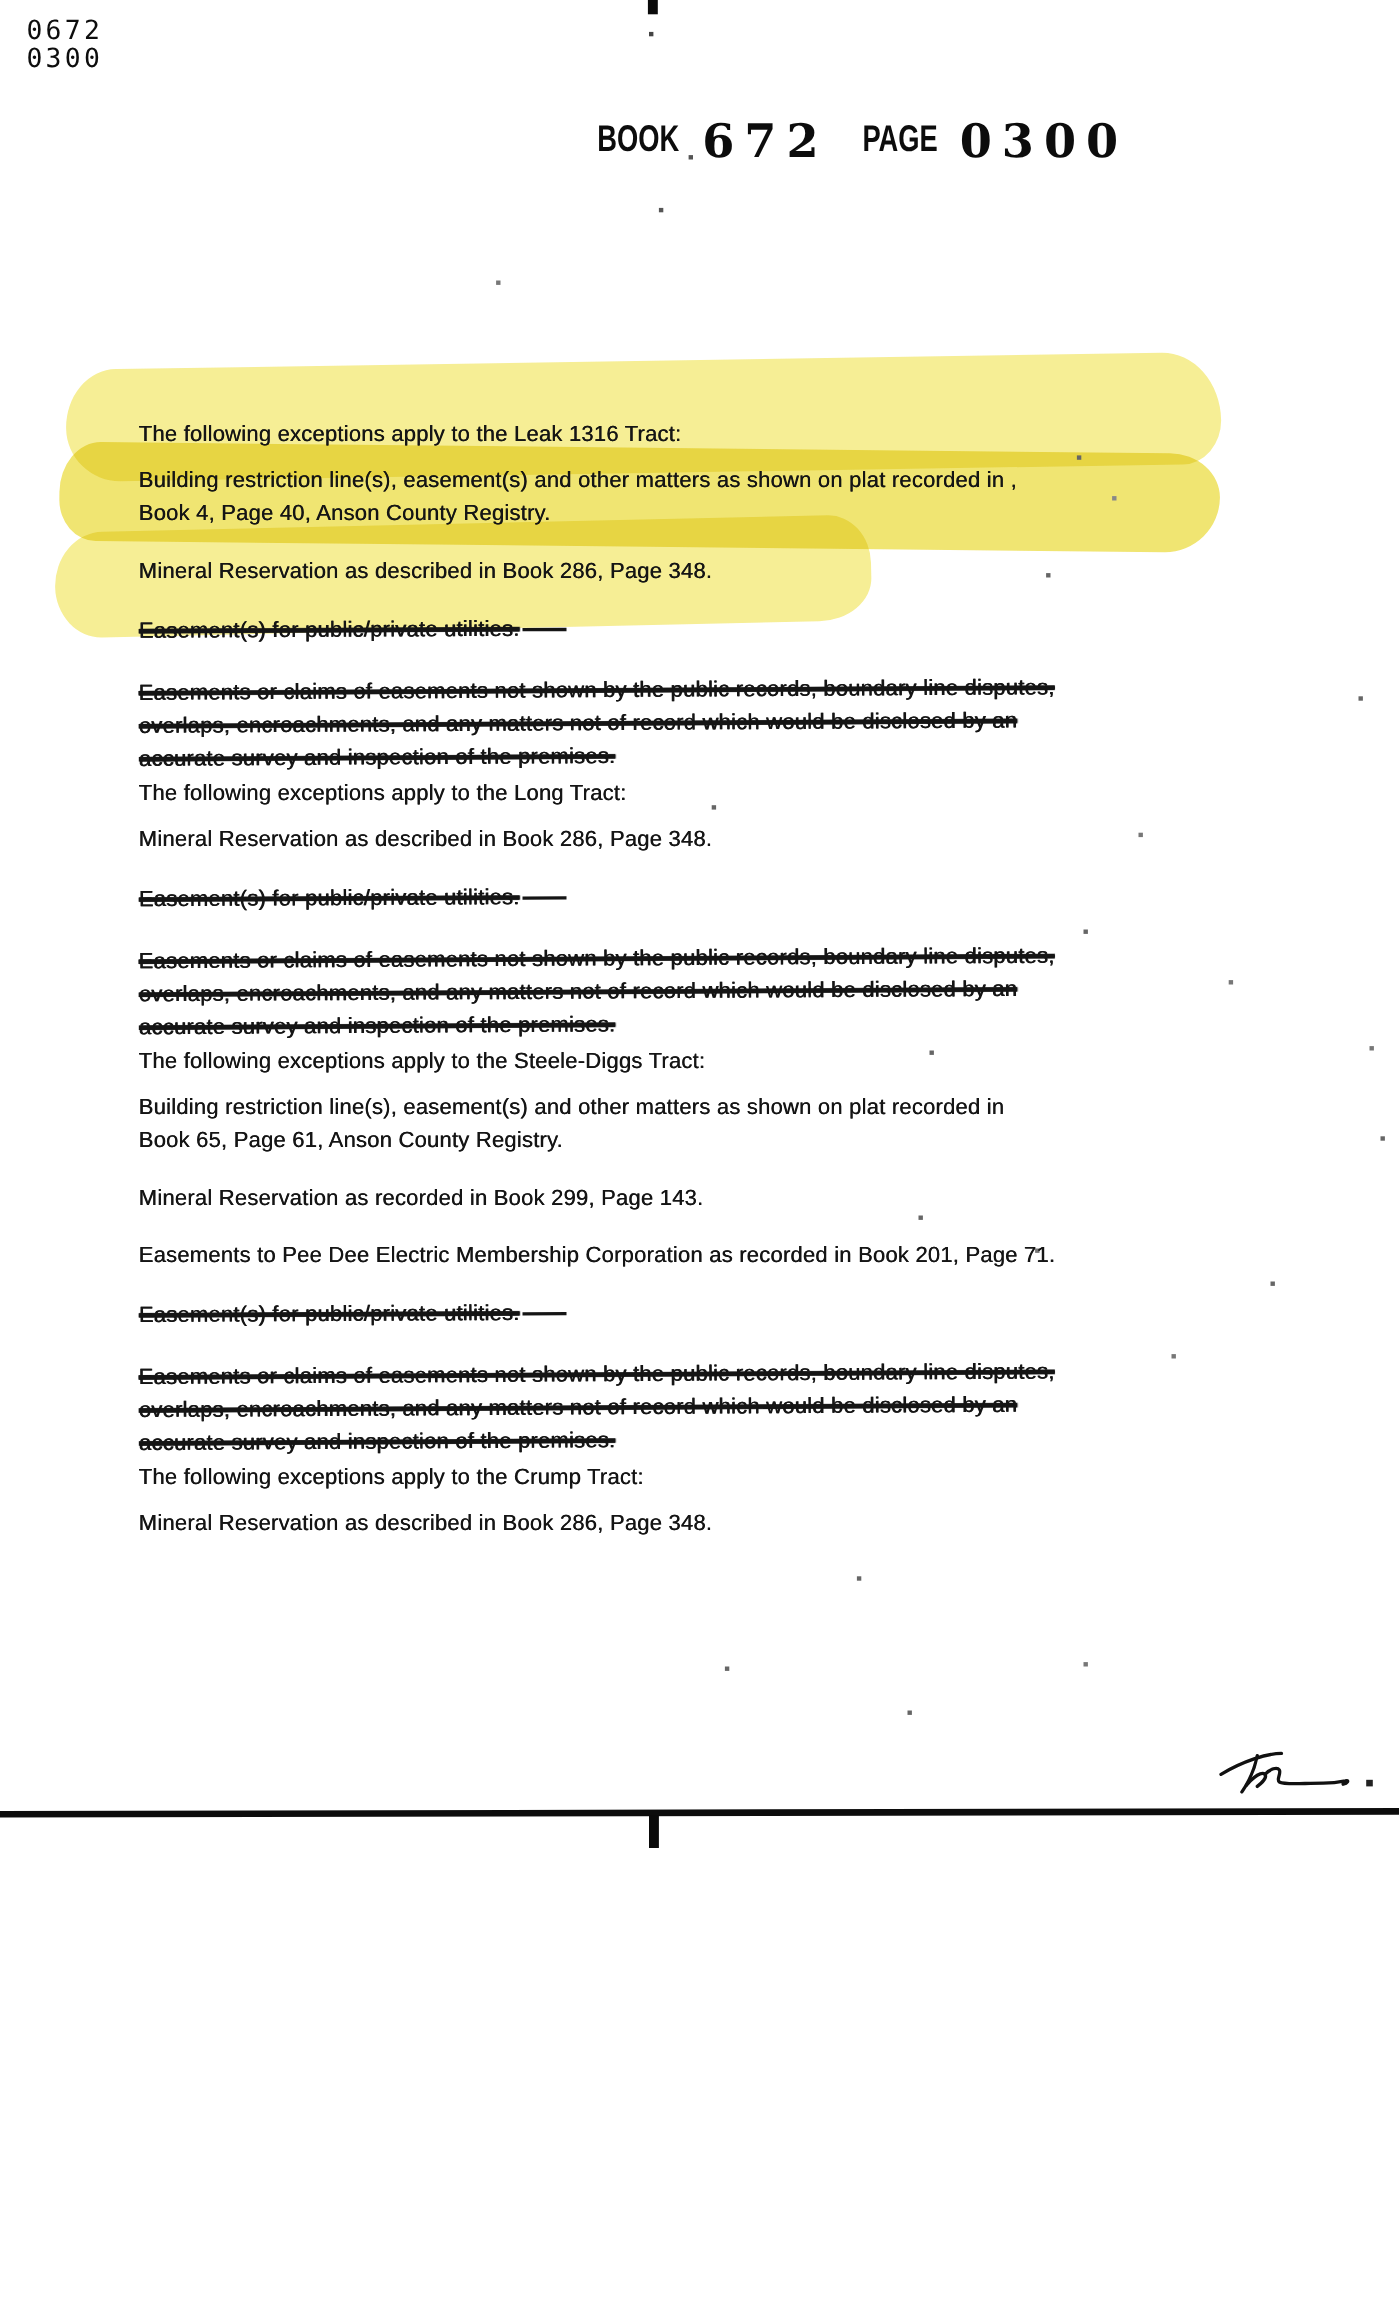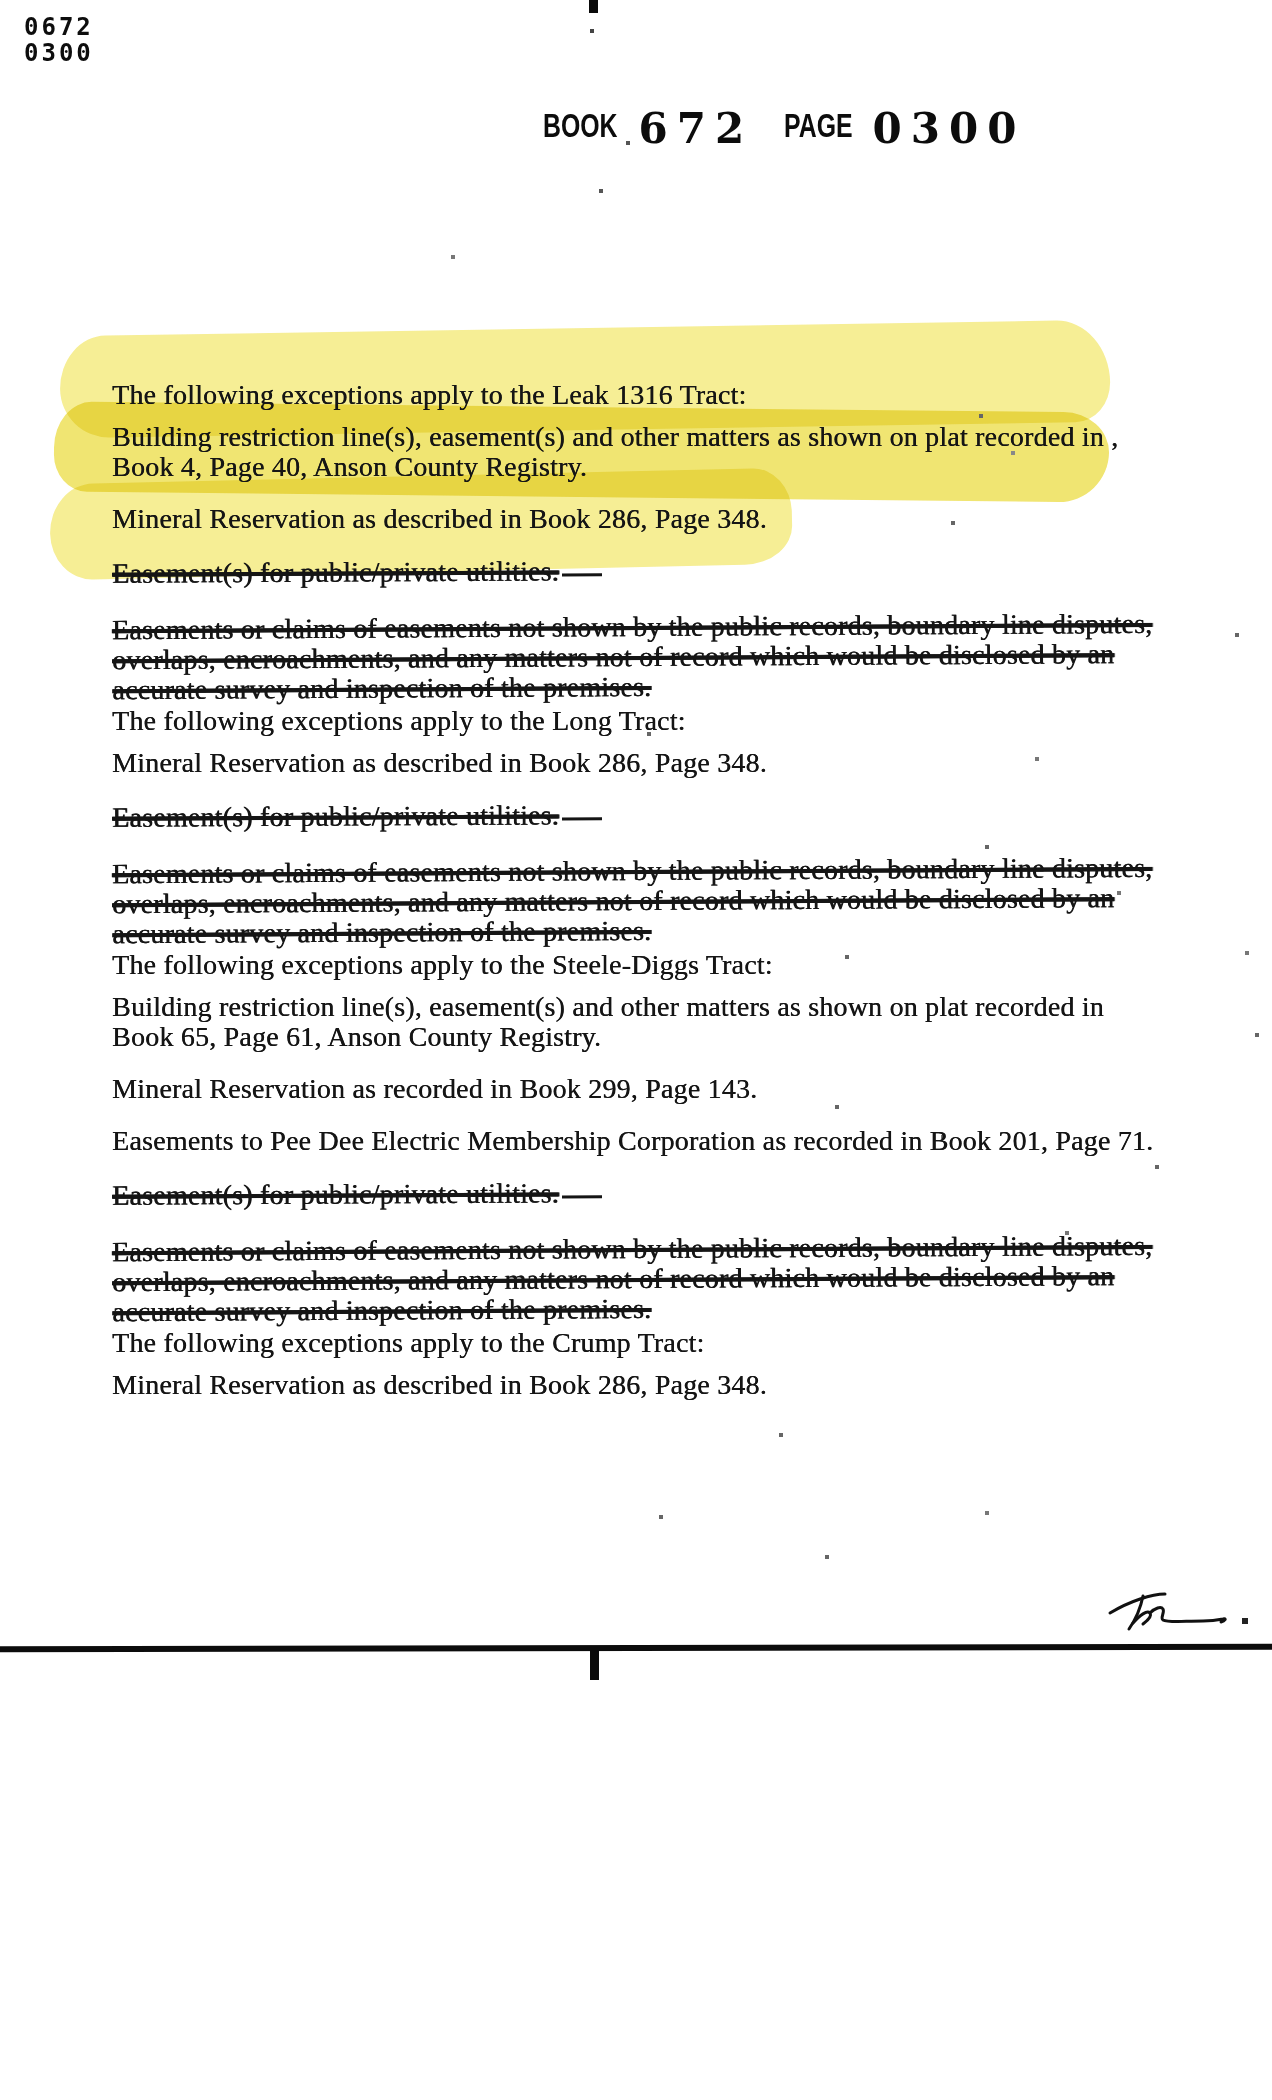--- a/index.html
+++ b/index.html
@@ -7,21 +7,21 @@
     position:relative; width:1272px; height:2100px; background:#ffffff;
     font-family:"Liberation Sans", sans-serif; color:#151515; overflow:hidden;
   }
   
   .tick{position:absolute; background:#0a0a0a;}
   .tick-top{left:589px; top:0; width:9px; height:13px;}
   .tick-bottom{left:590px; top:1650px; width:9px; height:30px;}
   
   .corner{
     position:absolute; left:24px; top:14px;
-    font-family:"DejaVu Sans Mono", monospace; font-weight:700;
+    font-family:"DejaVu Sans Mono", monospace; font-weight:400;
     font-size:24px; line-height:26px; letter-spacing:3px; color:#0d0d0d;text-align:center;
   }
   .corner span{display:block;}
   
   .headstamp{
     position:absolute; left:543px; top:104px; white-space:nowrap; color:#0c0c0c;
   }
   .hs-label{
     display:inline-block; font-weight:700; font-size:27px; letter-spacing:0px;
     transform:scaleY(1.25) scaleX(0.92); transform-origin:left bottom;
@@ -32,23 +32,23 @@
     font-size:42px; letter-spacing:9px; margin-left:10px; vertical-align:-4px;
   }
   .hs-page{margin-left:26px;}
   
   .blob{position:absolute; mix-blend-mode:multiply; opacity:.9;}
   .blob-a{left:60px; top:328px; width:1050px; height:102px; border-radius:52px 60px 40px 55px / 60px 70px 45px 55px; transform:rotate(-0.9deg);}
   .blob-b{left:54px; top:407px; width:1055px; height:90px; border-radius:45px 55px 60px 40px / 55px 48px 60px 45px; transform:rotate(0.6deg);}
   .blob-c{left:50px; top:476px; width:742px; height:96px; border-radius:55px 48px 60px 52px / 62px 55px 48px 58px; transform:rotate(-1.3deg);}
   
   .doc{
-    position:absolute; left:112px; top:380px; width:1070px;
-    font-size:28px; line-height:30px; letter-spacing:0.2px;
-    text-shadow:0.35px 0 0 currentColor; z-index:2;font-family:Liberation Serif, serif;
+    position:absolute; left:126px; top:380px; width:1070px;
+    font-size:20px; line-height:30px; letter-spacing:0.2px;
+    text-shadow:0.35px 0 0 currentColor; z-index:2;
   }
   .para{margin:0;}
   .p-heading{margin-bottom:10px;}
   .p-body{margin-bottom:22px;margin-top:12px;}
   .p-struck{margin-bottom:26px; transform:rotate(-0.3deg);}
   .p-struckblock{margin-bottom:4px; transform:rotate(-0.35deg);}
   .line{display:block;}
   .struck .line{
     text-decoration:line-through; text-decoration-thickness:3.5px;
     text-shadow:0.6px 0 0 currentColor;

